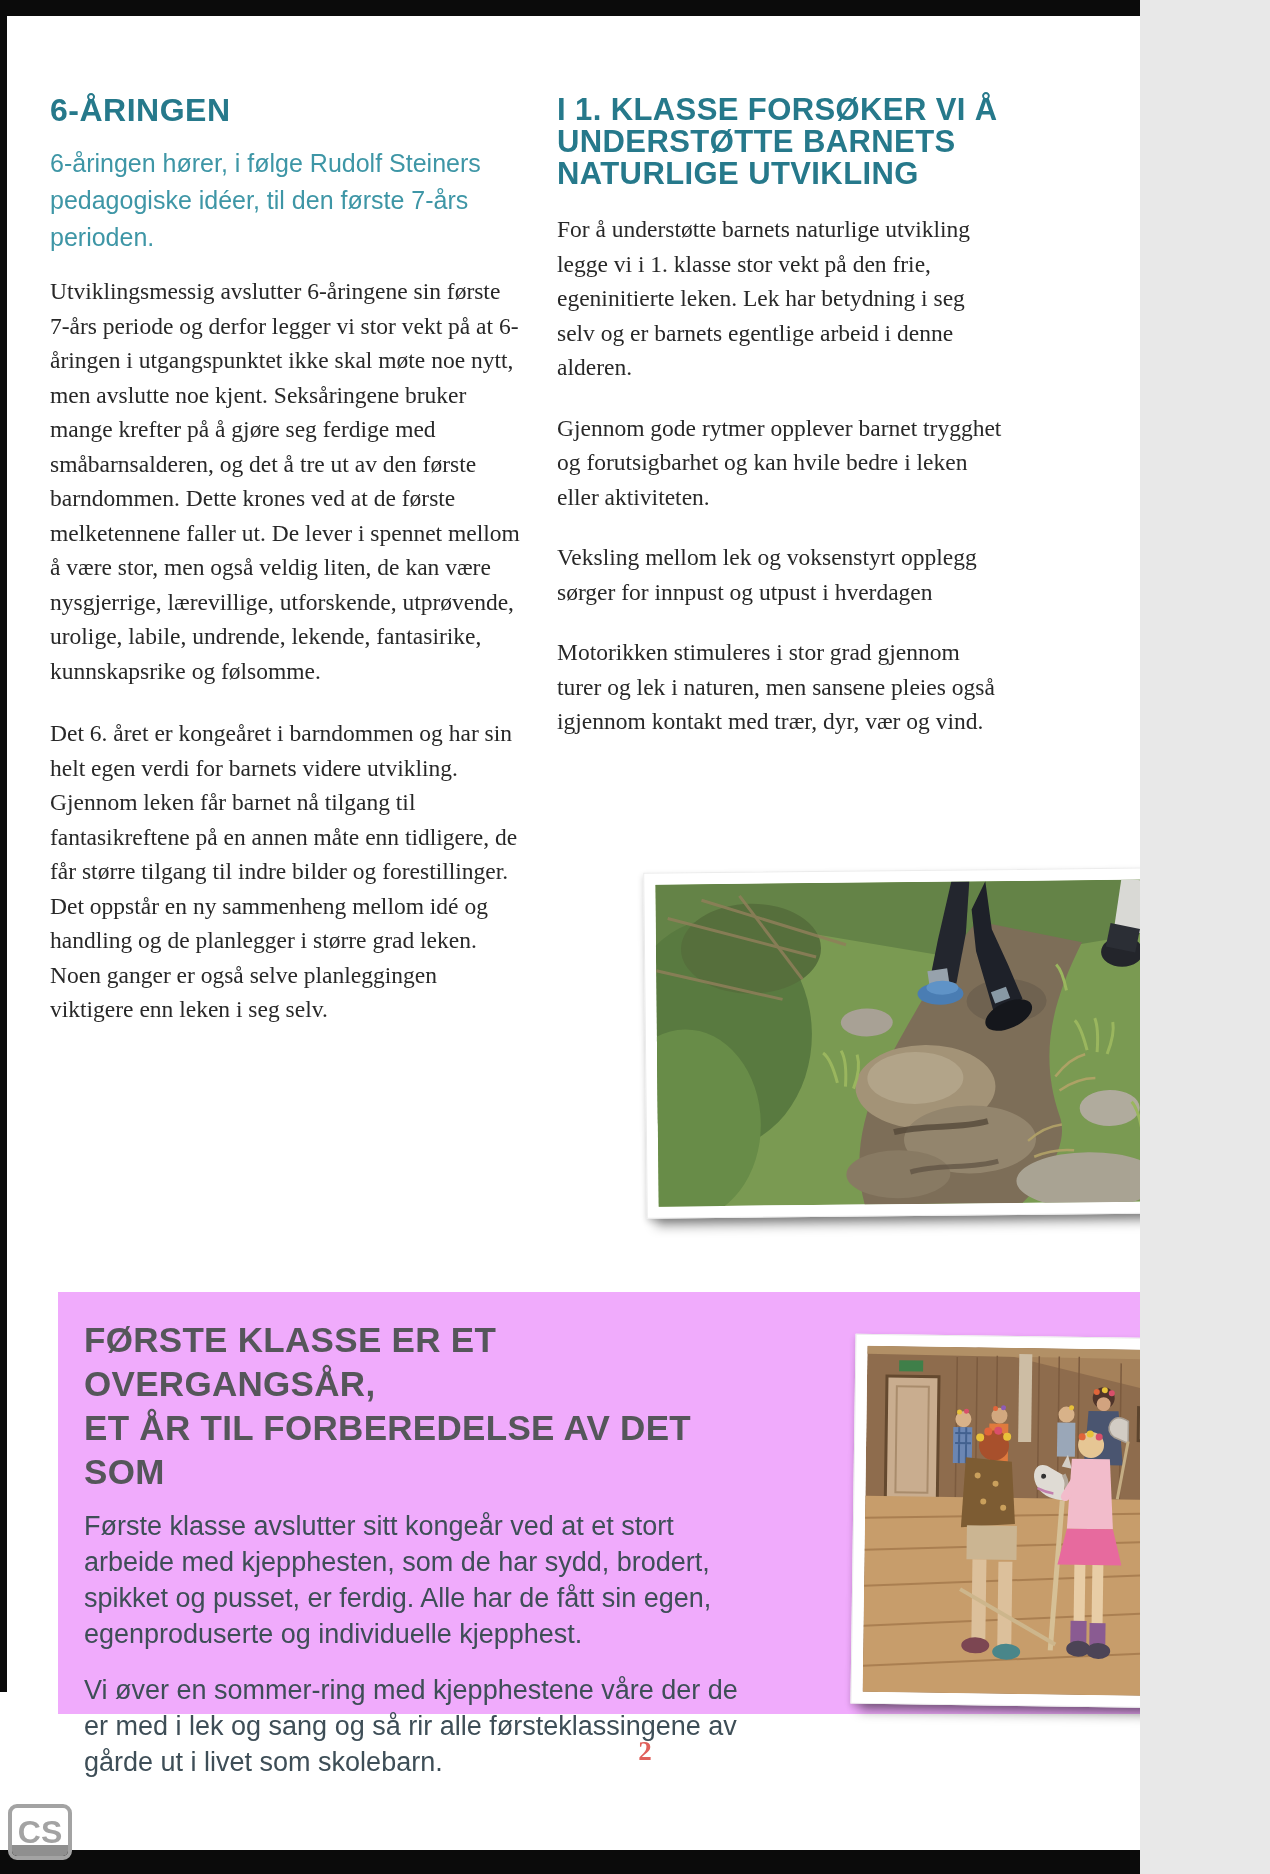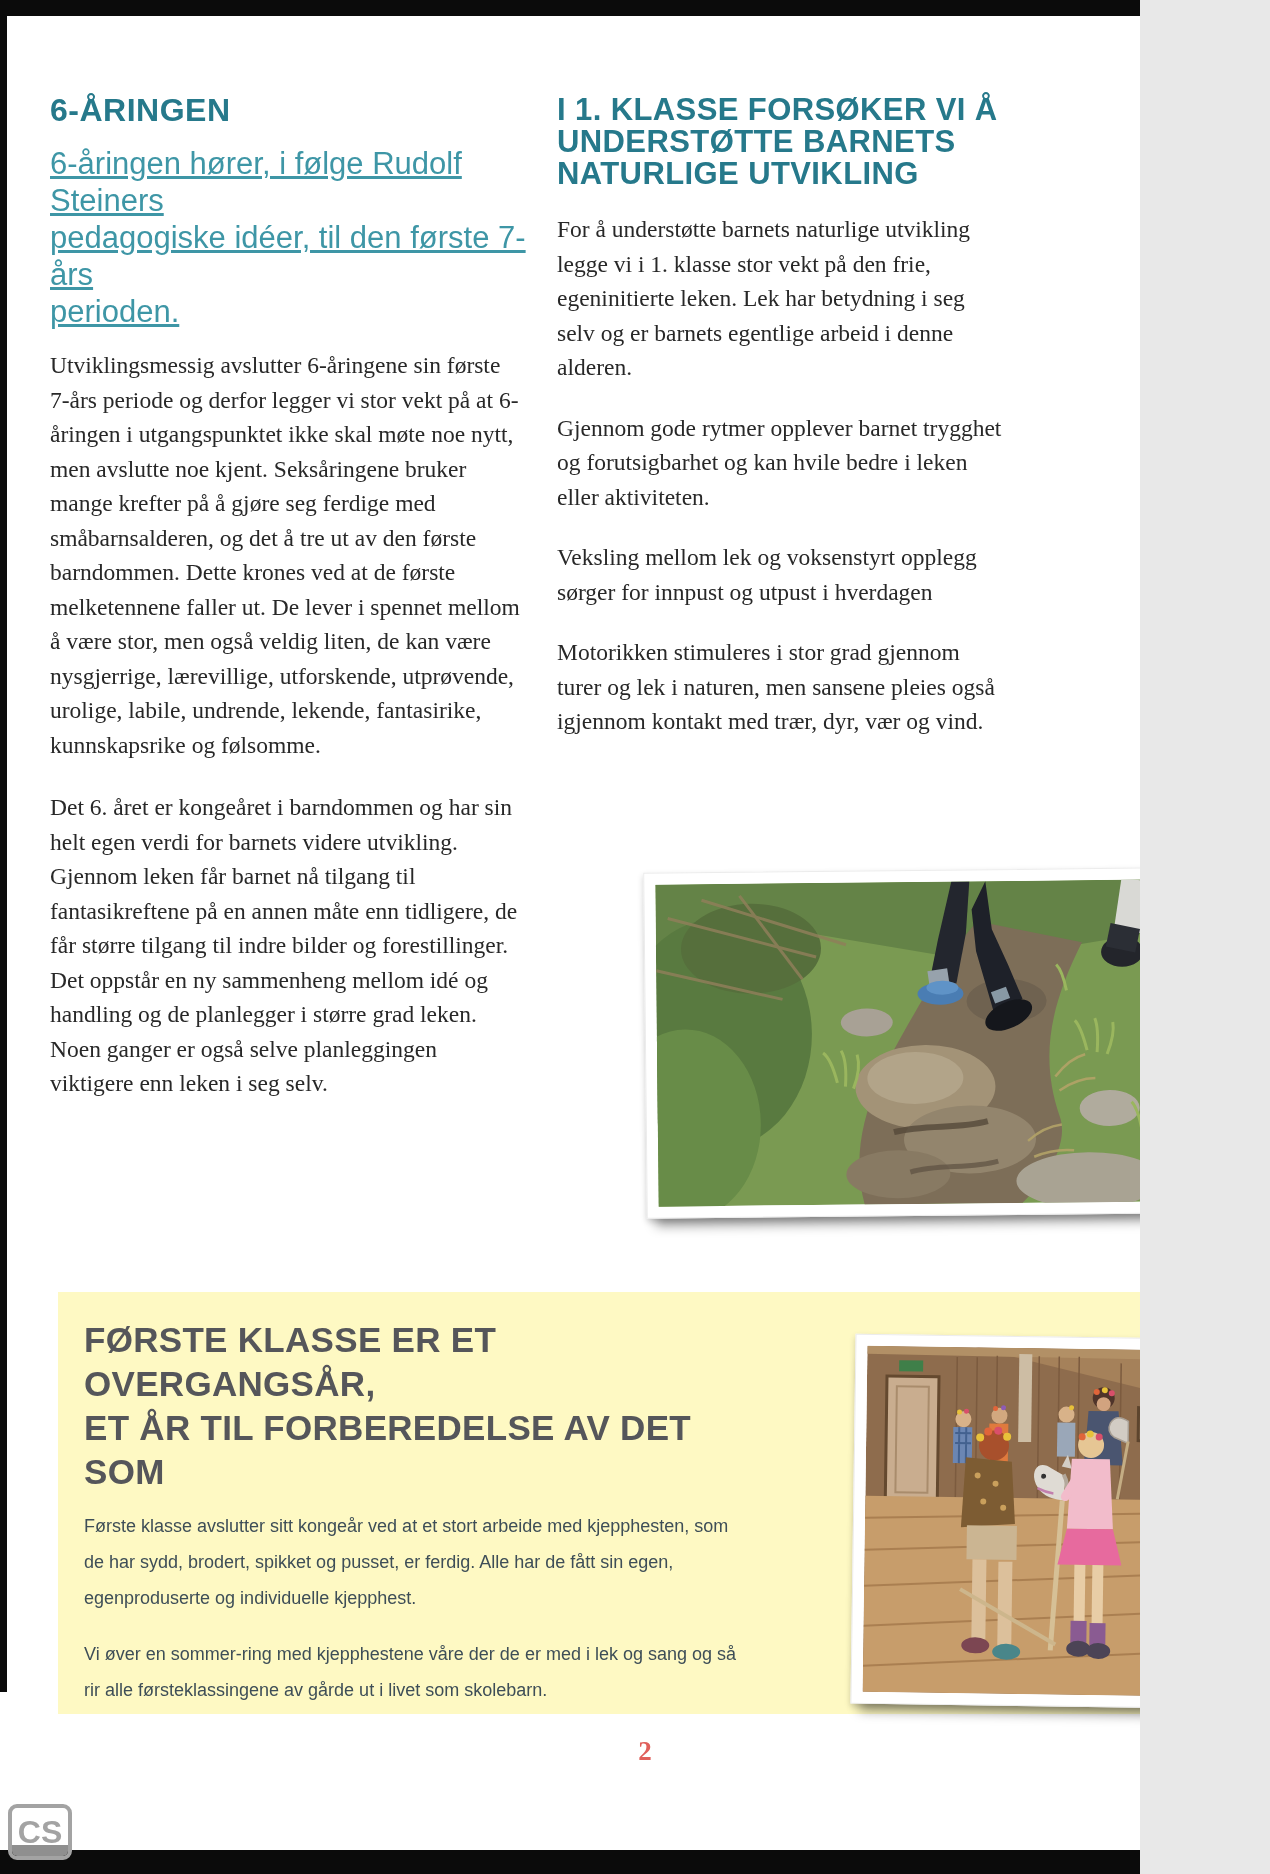--- a/index.html
+++ b/index.html
@@ -22,49 +22,49 @@
   h1.teal{
     margin:0 0 16px 0;font-size:32px;font-weight:700;letter-spacing:.5px;
     color:#26798B;font-family:"Liberation Sans",sans-serif;
   }
   .teal-heading-line{
     font-size:31px;font-weight:700;line-height:32px;letter-spacing:.4px;
     color:#26798B;
   }
   .right-head{margin:0 0 22px 0;}
   .lede{margin:0 0 18px 0;}
-  .lede-line{font-size:31px;line-height:37px;color:#3E96A6;text-decoration:underline;}
+  .lede-line{font-size:25px;line-height:37px;color:#3E96A6;}
   p.body-serif{
     margin:0 16px 28px 0;font-family:"Liberation Serif","DejaVu Serif",serif;
     font-size:23.5px;line-height:34.5px;color:#282828;
   }
   .col-right p.body-serif{margin-bottom:26px;}
 
   
   .photo{
     position:absolute;background:#fff;padding:11px;
     box-shadow:0 16px 12px -9px rgba(0,0,0,.40),0 3px 6px rgba(0,0,0,.18);
     border:1px solid #ececec;
   }
   .photo svg{display:block;}
   .photo-trail{left:645px;top:870px;transform:rotate(-0.6deg);}
   .photo-kids{left:853px;top:1336px;transform:rotate(0.8deg);}
 
   
   .info-box{
     position:absolute;left:58px;top:1292px;width:1166px;height:422px;
-    background:#fef9c3;box-sizing:border-box;padding:26px 0 0 26px;
+    background:#f0abfc;box-sizing:border-box;padding:26px 0 0 26px;
   }
   .box-heading{width:680px;margin-bottom:14px;}
   .box-heading-line{
     font-size:35px;line-height:44px;font-weight:700;letter-spacing:.3px;
     color:#55565A;
   }
   .info-box p{
-    width:665px;margin:0 0 20px 0;font-size:18px;line-height:36px;
+    width:665px;margin:0 0 20px 0;font-size:27px;line-height:36px;
     color:#3E4E57;
   }
 
   
   .page-number{
     position:absolute;left:630px;top:1736px;width:30px;text-align:center;
     font-size:27px;font-weight:700;color:#E0605B;
     font-family:"Liberation Serif","DejaVu Serif",serif;
   }
   .cs-logo{

